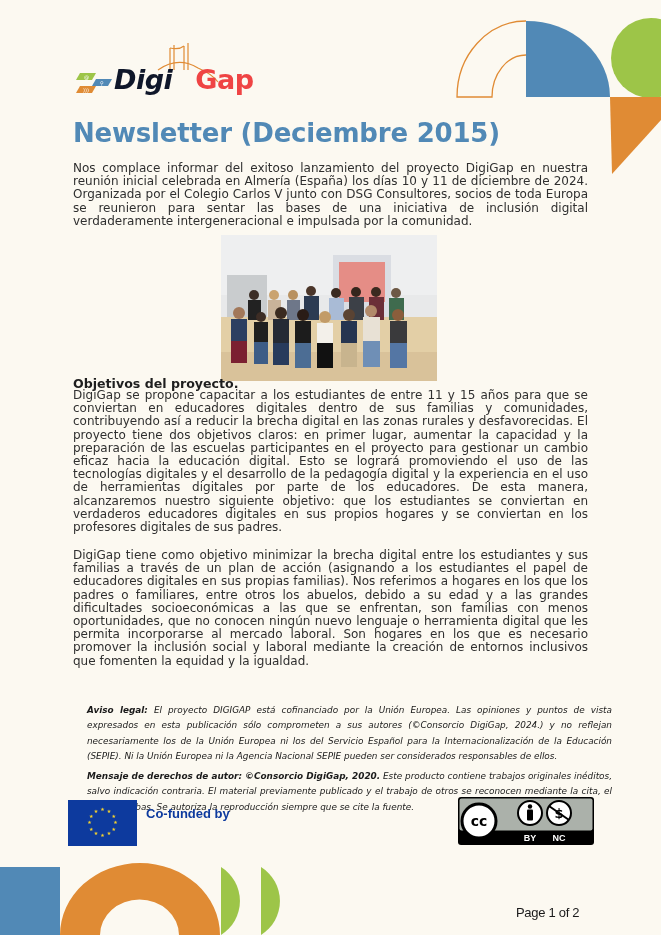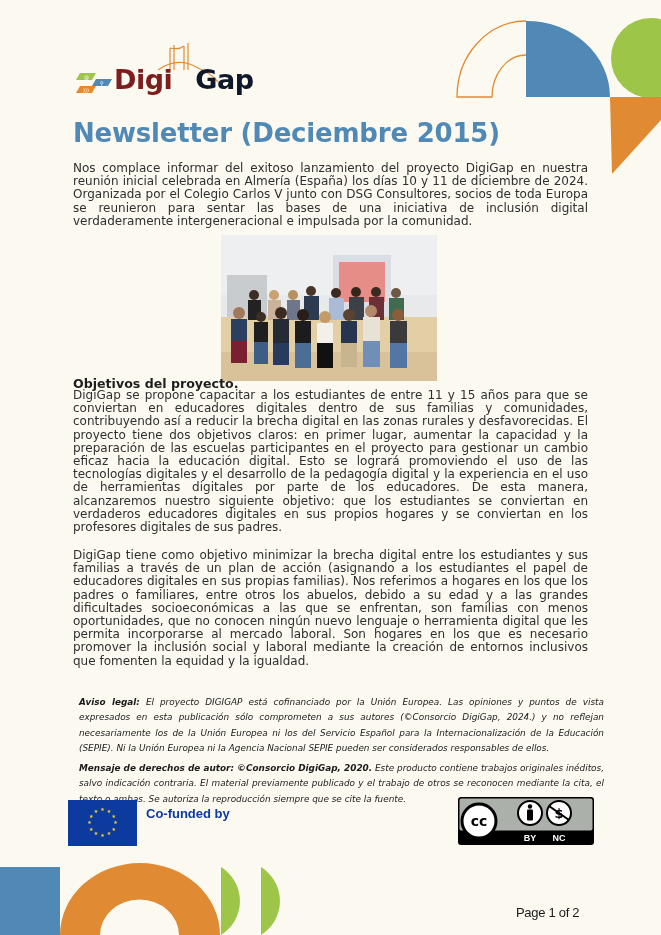--- a/index.html
+++ b/index.html
@@ -1,33 +1,33 @@
 <!DOCTYPE html>
 <html><head>
 <meta charset="utf-8">
 <style>
   html, body { margin:0; padding:0; }
   body { width:661px; height:935px; background:#fcf9f1; position:relative; overflow:hidden; font-family:"DejaVu Sans", sans-serif; color:#2b2b2b; }
   .abs { position:absolute; }
   
   #logo { left:72px; top:40px; width:160px; height:60px; }
   #logo-text { position:absolute; left:42px; top:26px; font-family:"DejaVu Sans", sans-serif; font-weight:bold; font-size:27px; letter-spacing:-0.5px; line-height:1; }
-  #logo-text .digi { color:#7f1d1d; }
-  #logo-text .gap { color:#0f172a;padding-left:23px; }
+  #logo-text .digi { color:#0f172a;font-style:italic; }
+  #logo-text .gap { color:#ef4444;padding-left:23px; }
   
   #deco-top { left:440px; top:0; width:221px; height:180px; }
   
   #title { left:73px; top:118px; font-size:26px; font-weight:bold; color:#5189b6; letter-spacing:-0.2px; margin:0; }
   .para { left:73px; width:515px; font-size:12px; line-height:13.2px; text-align:justify; color:#2f2f2f; margin:0; }
   #intro { top:162px; }
   #photo { left:221px; top:235px; width:216px; height:146px; background:#dcdcdc; overflow:hidden; }
   #obj-heading { left:73px; top:376px; font-size:12.6px; font-weight:bold; margin:0; color:#1e1e1e; }
   #obj-p1 { top:389px; }
   #obj-p2 { top:549px; }
-  .legal { left:71px; width:525px; font-size:8.9px; line-height:15.3px; font-style:italic; text-align:justify; margin:8px; color:#1a1a1a; }
+  .legal { left:71px; width:525px; font-size:8.9px; line-height:15.3px; font-style:italic; text-align:justify; margin:16px; color:#1a1a1a; }
   .legal b { font-style:italic; }
   #legal1 { top:687px; }
   #legal2 { top:753px; }
   #eu-flag { left:68px; top:800px; width:69px; height:46px; background:#0d3a9e; }
   #eu-text { left:146px; top:804px; font-size:13px; font-weight:bold; color:#0d3a9e; line-height:19px; font-family:"Liberation Sans", sans-serif; }
   #cc-badge { left:458px; top:797px; width:136px; height:48px; }
   #deco-bottom { left:0; top:860px; width:320px; height:75px; }
   #page-num { left:516px; top:905px; font-size:13px; font-family:"Liberation Sans", sans-serif; color:#1a1a1a; letter-spacing:-0.3px;text-align:right; }
 </style>
 </head>

